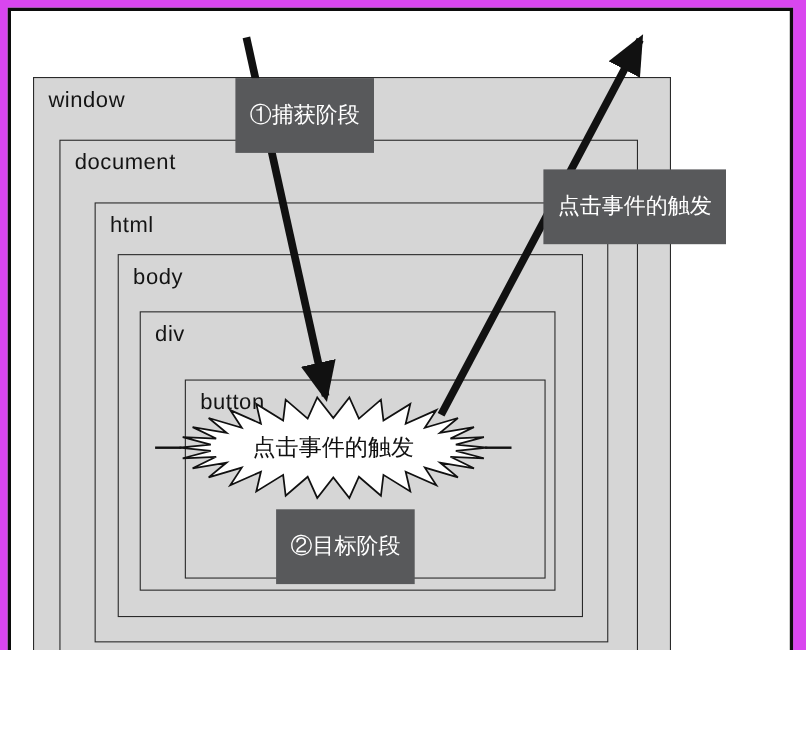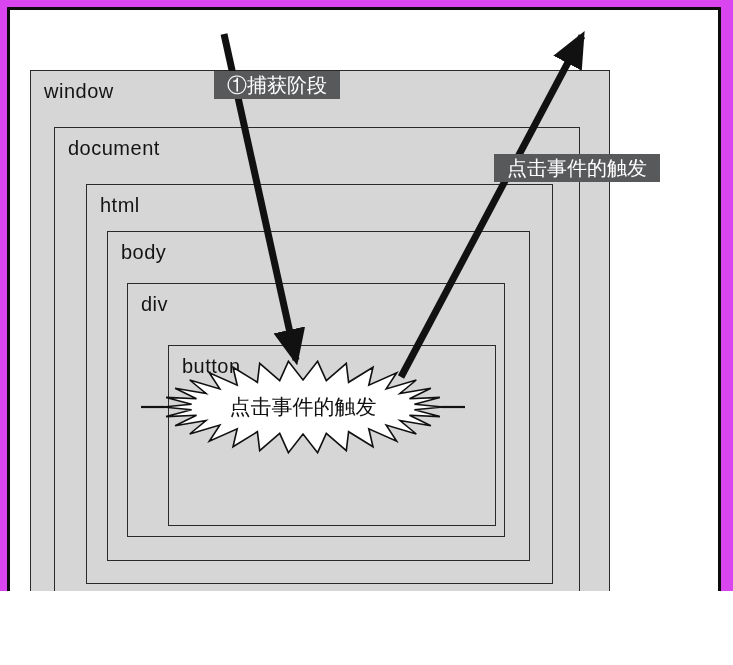--- a/index.html
+++ b/index.html
@@ -40,21 +40,21 @@
     position:absolute;left:0;top:0;width:733px;height:665px;
     z-index:3;pointer-events:none;
   }
   .badge{
     position:absolute;
     z-index:4;
     background:#58595b;
     color:#ffffff;
     font-size:20px;
     line-height:1;
-    padding:4px 13px;
+    padding:24px 13px;
     white-space:nowrap;
   }
   #badge-capture{left:214px;top:71px;}
   #badge-bubble {left:494px;top:154px;}
   #badge-target {left:251px;top:463px;}
   .starburst-text{
     font-size:21px;
     fill:#101010;
     font-family:"Liberation Sans", sans-serif;
   }
@@ -99,14 +99,15 @@
 
     <text class="starburst-text" x="303" y="414" text-anchor="middle">点击事件的触发</text>
 
     <line x1="224" y1="34" x2="296" y2="360" stroke="#111111" stroke-width="7" marker-end="url(#arrowhead)"></line>
 
     <line x1="401" y1="377" x2="582" y2="36" stroke="#111111" stroke-width="7" marker-end="url(#arrowhead)"></line>
   </svg>
 
   <div class="badge" id="badge-capture">①捕获阶段</div>
   <div class="badge" id="badge-bubble">点击事件的触发</div>
+  <div class="badge" id="badge-target">②目标阶段</div>
 
 </div>
 
 </body></html>

